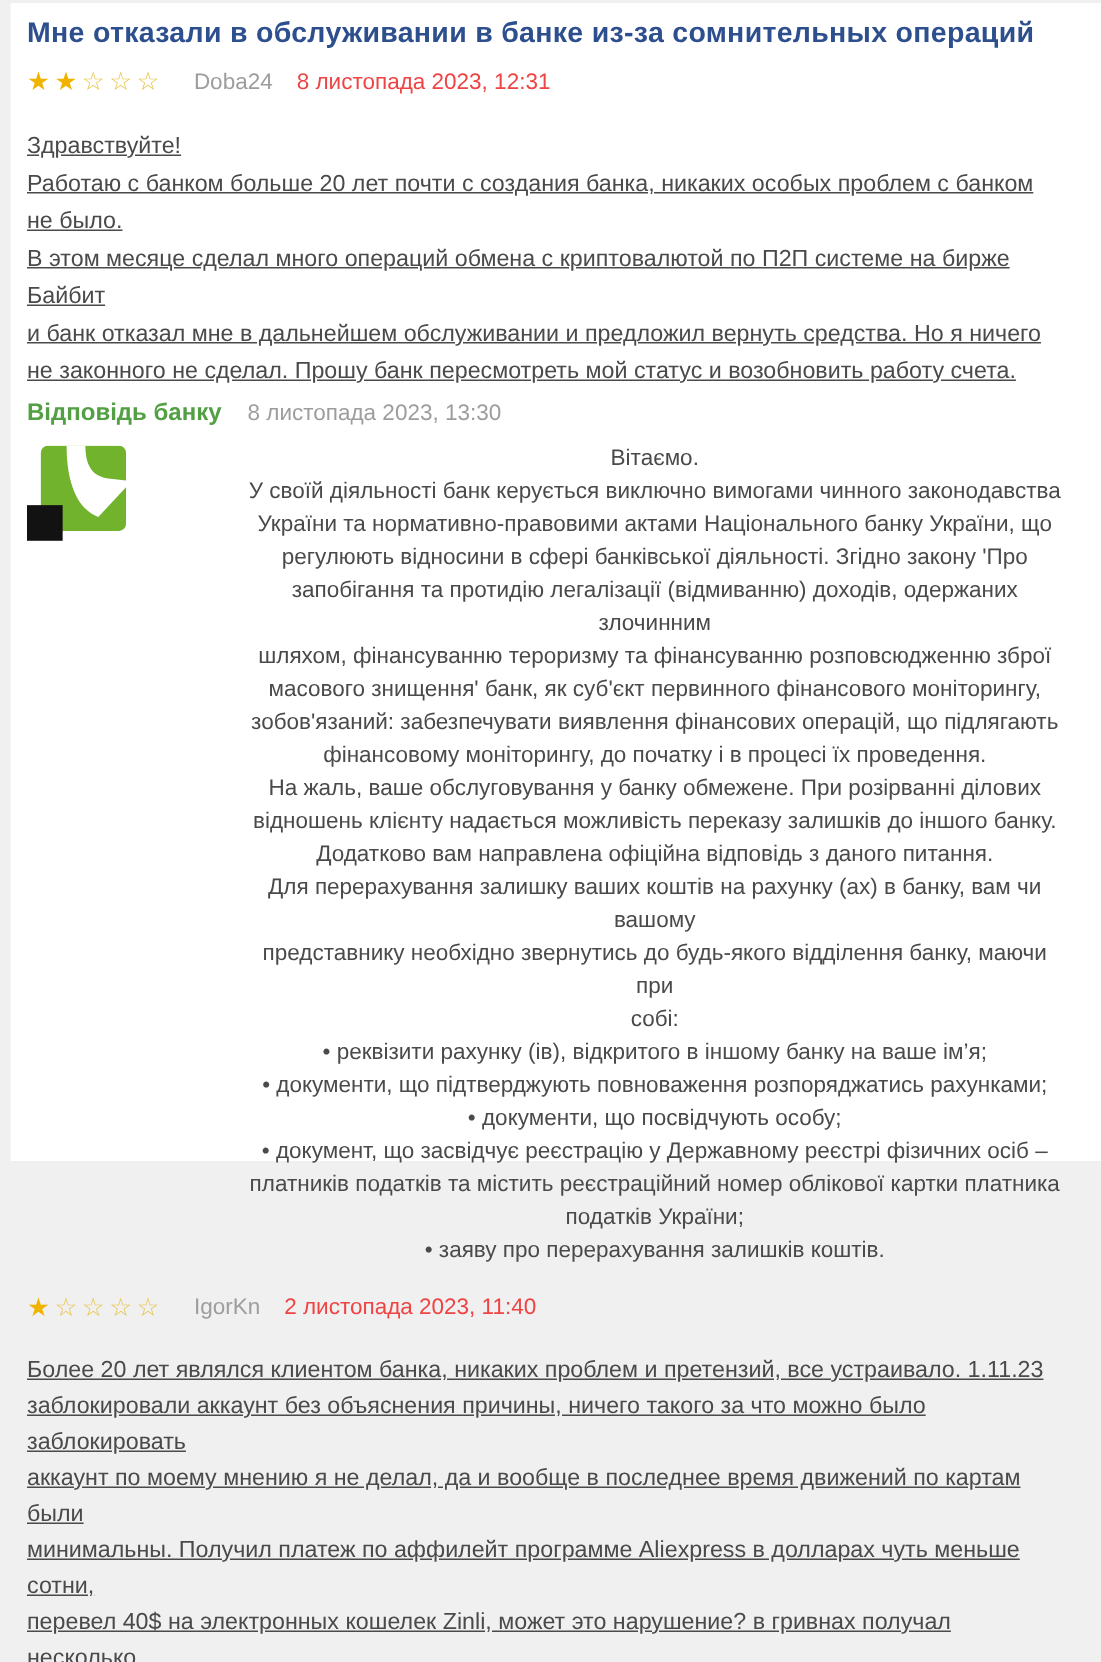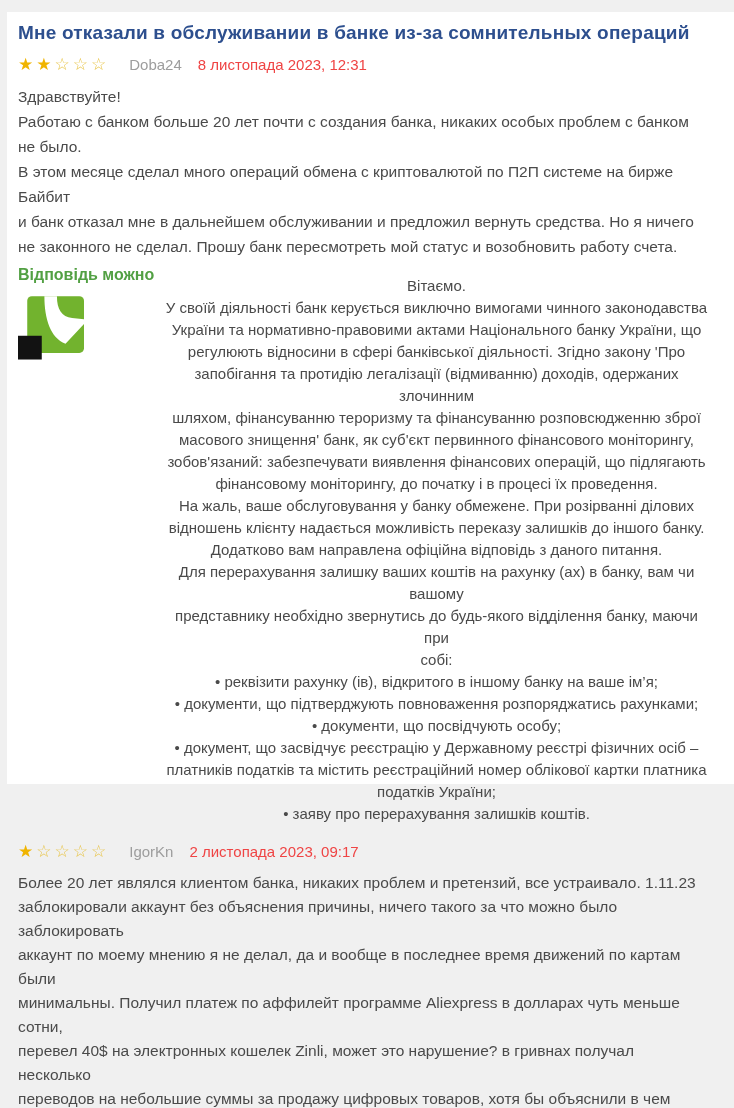--- a/index.html
+++ b/index.html
@@ -7,21 +7,21 @@
     padding: 0;
     width: 734px;
     height: 1108px;
     background: #f0f0f0;
     font-family: "Liberation Sans", "DejaVu Sans", sans-serif;
     overflow: hidden;
   }
   .surface {
     position: absolute;
     left: 7px;
-    top: 12px;
+    top: 2px;
     width: 727px;
     height: 772px;
     background: #ffffff;
     box-sizing: border-box;
     padding: 8px 26px 0 11px;
   }
   .review-title {
     margin: 2px 0 0 0;
     font-size: 19px;
     font-weight: 700;
@@ -46,25 +46,26 @@
     margin-left: 20px;
     color: #9d9d9d;
     font-size: 15px;
   }
   .date {
     margin-left: 16px;
     color: #ef4444;
     font-size: 15px;
   }
   .review-text {
-    margin-top: 11px;
+    margin-top: 22px;
     color: #4a4a4a;
     font-size: 15.5px;
     line-height: 25px;
     white-space: pre-line;
+    text-decoration: underline;
   }
   .review-text.tight { line-height: 24px; }
   .reply {
     display: flex;
     margin-top: 6px;
   }
   .reply-left {
     width: 147px;
     flex: 0 0 147px;
   }
@@ -108,28 +109,29 @@
       <span class="date">8 листопада 2023, 12:31</span>
     </div>
     <div class="review-text">Здравствуйте!
 Работаю с банком больше 20 лет почти с создания банка, никаких особых проблем с банком не было.
 В этом месяце сделал много операций обмена с криптовалютой по П2П системе на бирже Байбит
 и банк отказал мне в дальнейшем обслуживании и предложил вернуть средства. Но я ничего
 не законного не сделал. Прошу банк пересмотреть мой статус и возобновить работу счета.</div>
 
     <div class="reply">
       <div class="reply-left">
-        <div class="reply-label">Відповідь можно</div>
+        <div class="reply-label">Відповідь банку</div>
         <svg class="bank-logo" width="66" height="65" viewBox="0 0 100 98" xmlns="http://www.w3.org/2000/svg">
           <rect x="14" y="0" width="86" height="86" rx="7" fill="#72b32e"></rect>
           <path d="M40 0 L59 0 C59 20 66 31 82 33 L100 35 L100 42 L72 72 C49 63 40 34 40 0 Z" fill="#ffffff"></path>
           <rect x="0" y="60" width="36" height="36" fill="#121212"></rect>
         </svg>
       </div>
       <div class="reply-right">
+        <div class="reply-date">8 листопада 2023, 13:30</div>
         <div class="reply-text">Вітаємо.
 У своїй діяльності банк керується виключно вимогами чинного законодавства
 України та нормативно-правовими актами Національного банку України, що
 регулюють відносини в сфері банківської діяльності. Згідно закону 'Про
 запобігання та протидію легалізації (відмиванню) доходів, одержаних злочинним
 шляхом, фінансуванню тероризму та фінансуванню розповсюдженню зброї
 масового знищення' банк, як суб'єкт первинного фінансового моніторингу,
 зобов'язаний: забезпечувати виявлення фінансових операцій, що підлягають
 фінансовому моніторингу, до початку і в процесі їх проведення.
 На жаль, ваше обслуговування у банку обмежене. При розірванні ділових
@@ -146,21 +148,21 @@
 податків України;
 • заяву про перерахування залишків коштів.</div>
       </div>
     </div>
   </div>
 
   <div class="review review--second">
     <div class="meta-row">
       <span class="stars"><span class="star filled">★</span><span class="star empty">☆</span><span class="star empty">☆</span><span class="star empty">☆</span><span class="star empty">☆</span></span>
       <span class="author">IgorKn</span>
-      <span class="date">2 листопада 2023, 09:17</span>
+      <span class="date">2 листопада 2023, 11:40</span>
     </div>
     <div class="review-text tight">Более 20 лет являлся клиентом банка, никаких проблем и претензий, все устраивало. 1.11.23
 заблокировали аккаунт без объяснения причины, ничего такого за что можно было заблокировать
 аккаунт по моему мнению я не делал, да и вообще в последнее время движений по картам были
 минимальны. Получил платеж по аффилейт программе Aliexpress в долларах чуть меньше сотни,
 перевел 40$ на электронных кошелек Zinli, может это нарушение? в гривнах получал несколько
 переводов на небольшие суммы за продажу цифровых товаров, хотя бы объяснили в чем проблема?
 и я бы этого просто не делал, зачем сразу блокировать аккаунт?</div>
 
   </div>

